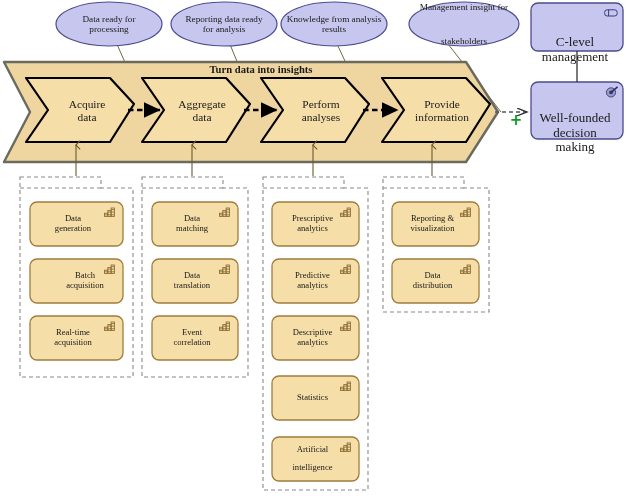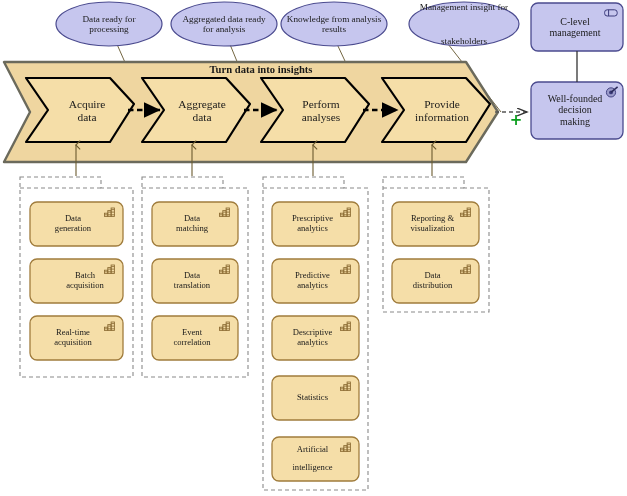--- a/index.html
+++ b/index.html
@@ -7,21 +7,21 @@
        font-family:"Liberation Sans","DejaVu Sans",sans-serif;}
   #stage{position:absolute;left:0;top:0;width:627px;height:496px;}
   #svg-layer{position:absolute;left:0;top:0;width:627px;height:496px;}
 
   .lbl{position:absolute;display:flex;align-items:center;justify-content:center;
        text-align:center;line-height:1.12;color:#1a1a1a;pointer-events:none;font-family:Liberation Serif, serif;}
 
   .ell-lbl{font-size:9.2px;}
   .proc-lbl{font-size:11.4px;}
   .cap-lbl{font-size:8.6px;}
-  .blue-lbl{font-size:10px;}
+  .blue-lbl{font-size:13px;margin-top:23px;}
   .band-title{font-size:10.6px;font-weight:bold;}
   .plus-lbl{font-size:15px;color:#0a9e1e;font-weight:bold;font-family:"DejaVu Sans",sans-serif;}
 </style>
 </head>
 <body>
 
 <div id="stage">
 
   <svg id="svg-layer" viewBox="0 0 627 496">
     <defs>
@@ -177,21 +177,21 @@
   <div class="lbl proc-lbl" style="left:396px;top:94px;width:92px;height:34px;flex-direction:column;">
     <span>Provide</span>
     <span>information</span>
   </div>
 
   <div class="lbl ell-lbl" style="left:58px;top:10px;width:102px;height:28px;flex-direction:column;">
     <span>Data ready for</span>
     <span>processing</span>
   </div>
   <div class="lbl ell-lbl" style="left:171px;top:10px;width:106px;height:28px;flex-direction:column;">
-    <span>Aggregated data ready</span>
+    <span>Reporting data ready</span>
     <span>for analysis</span>
   </div>
   <div class="lbl ell-lbl" style="left:280px;top:10px;width:108px;height:28px;flex-direction:column;">
     <span>Knowledge from analysis</span>
     <span>results</span>
   </div>
   <div class="lbl ell-lbl" style="left:409px;top:10px;width:110px;height:28px;flex-direction:column;gap:24px;">
     <span>Management insight for</span>
     <span>stakeholders</span>
   </div>

